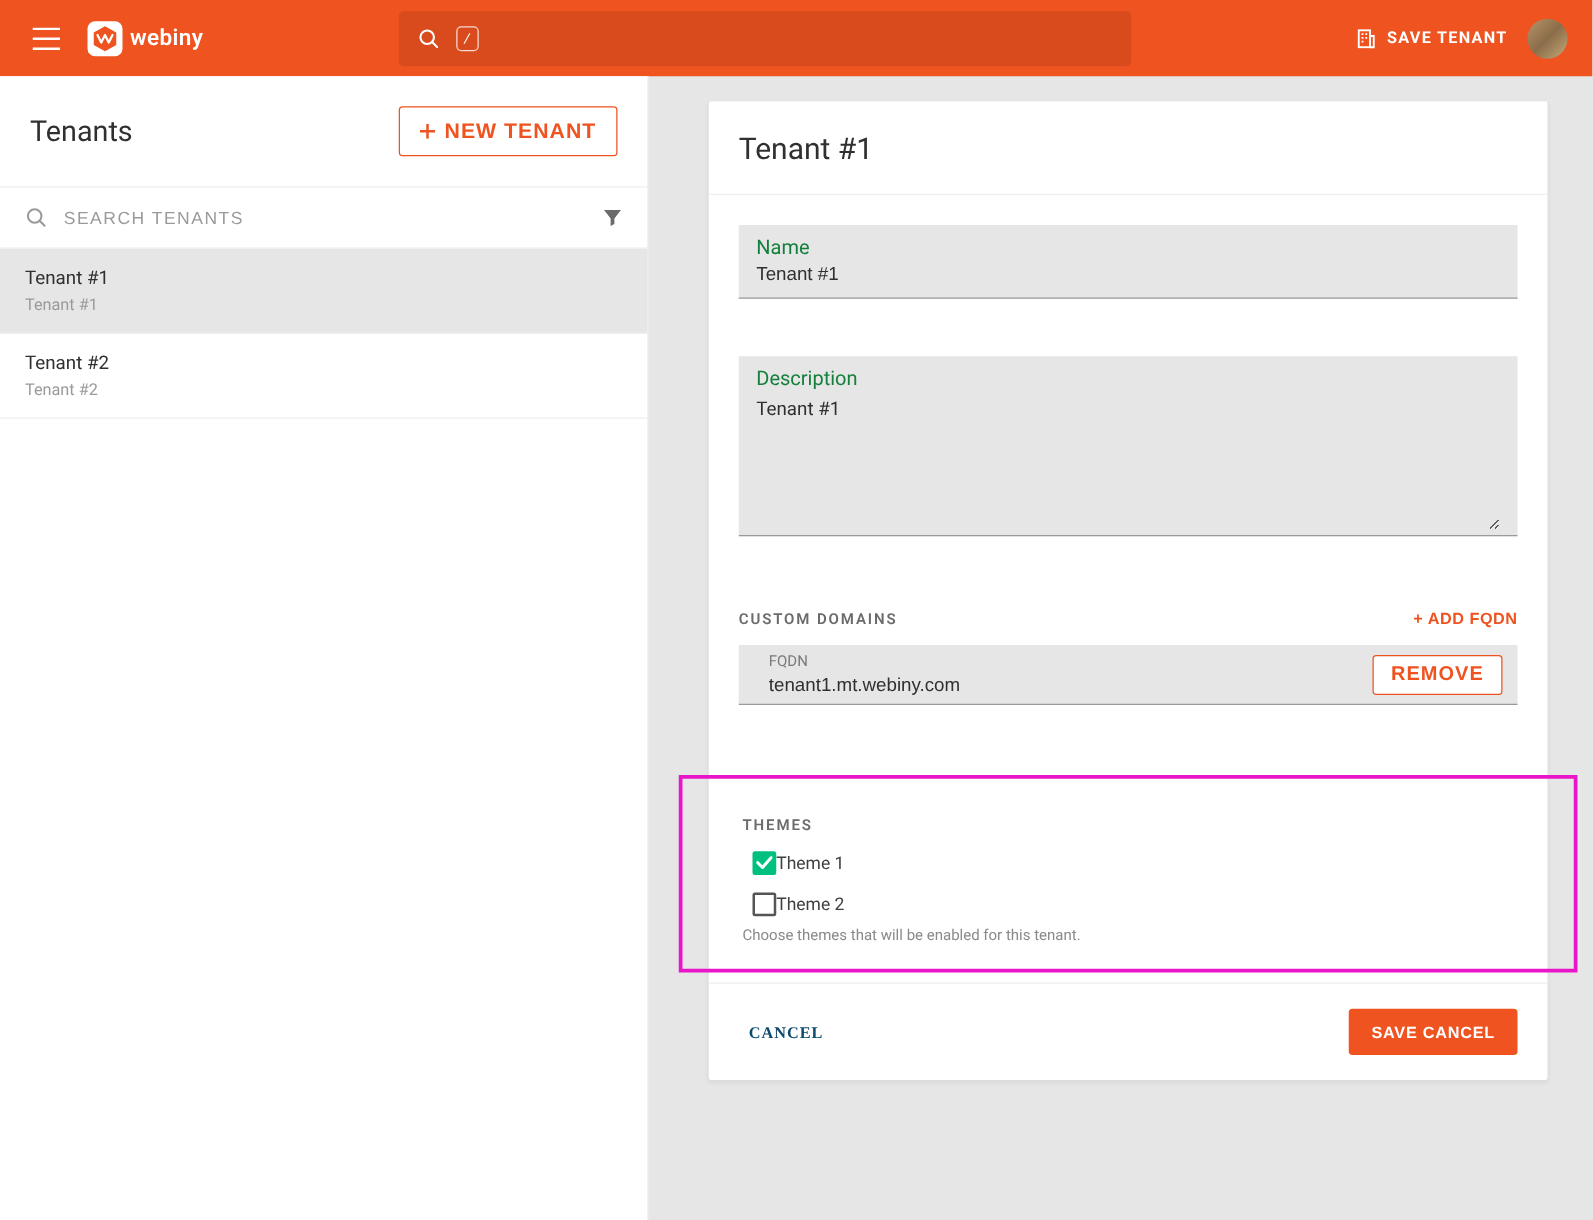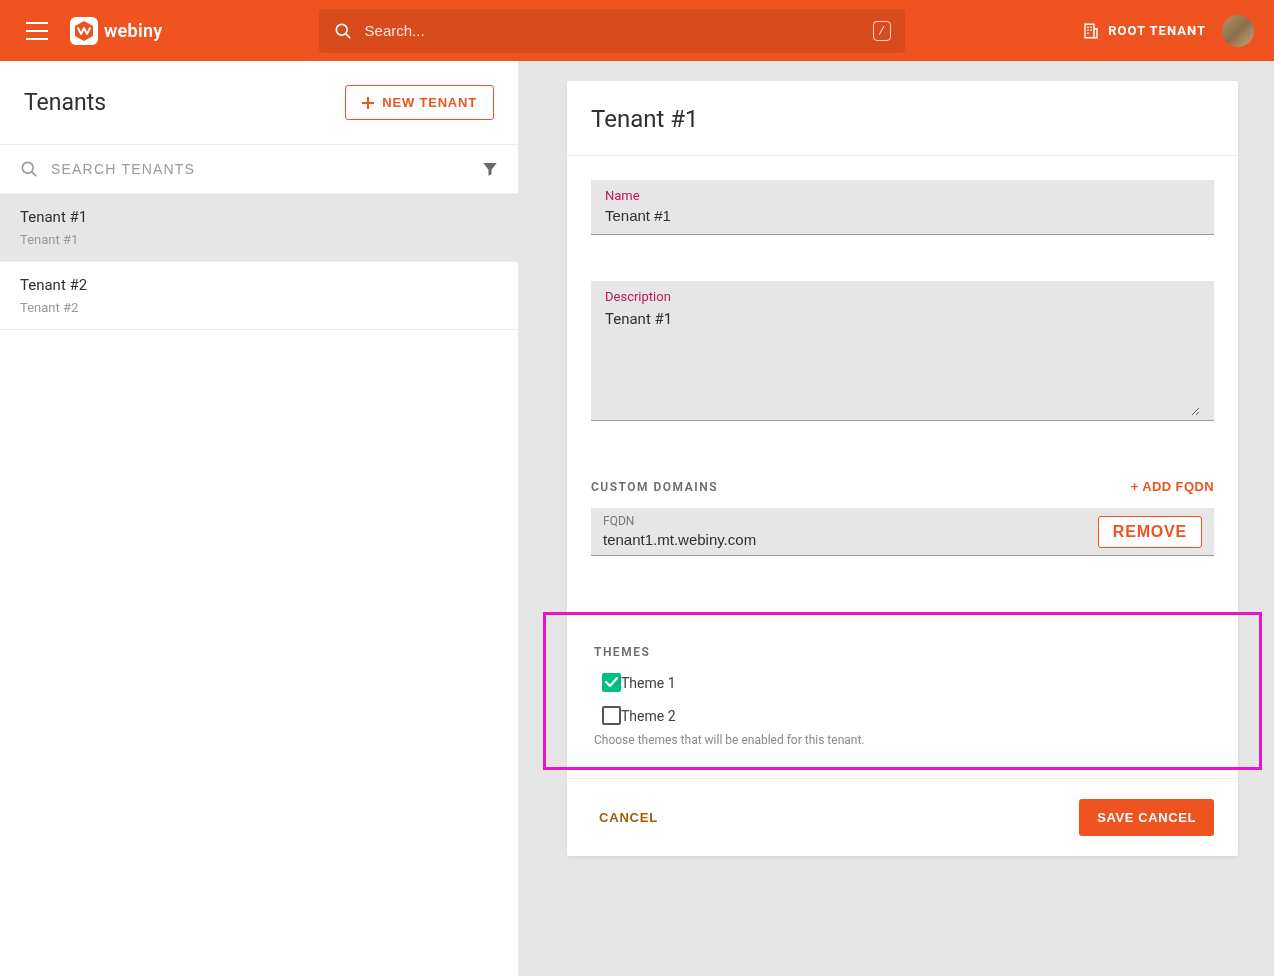--- a/index.html
+++ b/index.html
@@ -21,64 +21,64 @@
     .tenant-sel { display: flex; align-items: center; gap: 8px; font-weight: 700; letter-spacing: 1px; font-size: 13px; cursor: pointer; }
     .avatar { width: 32px; height: 32px; border-radius: 50%; background: linear-gradient(135deg,#b8956a,#8a6d4a,#c9a97a); overflow: hidden; }
     
     
     .layout { display: flex; }
     
     
     .sidebar { width: 519px; background: #fff; min-height: calc(100vh - 61px); border-right: 1px solid #e6e6e6; }
     .sidebar-head { display: flex; align-items: center; justify-content: space-between; padding: 24px 24px 24px 24px; }
     .sidebar-title { font-size: 23px; font-weight: 400; color: #303030; }
-    .btn-outline { border: 1px solid #ee5320; color: #ee5320; background: #fff; padding: 9px 16px; border-radius: 3px; font-size: 13px; font-weight: 600; letter-spacing: 0.8px; cursor: pointer; display: inline-flex; align-items: center; gap: 8px; }
+    .btn-outline { border: 1px solid #ee5320; color: #ee5320; background: #fff; padding: 9px 16px; border-radius: 3px; font-size: 17px; font-weight: 600; letter-spacing: 0.8px; cursor: pointer; display: inline-flex; align-items: center; gap: 8px; }
     .search-row { border-top: 1px solid #eee; border-bottom: 1px solid #eee; display: flex; align-items: center; padding: 14px 19px; gap: 12px; }
     .search-row input { flex: 1; border: none; outline: none; font-size: 14px; letter-spacing: 1.2px; color: #6b6b6b; }
     .search-row input::placeholder { color: #9a9a9a; }
     .tenant-item { padding: 14px 20px; border-bottom: 1px solid #eee; cursor: pointer; }
     .tenant-item.selected { background: #e6e6e6; }
     .tenant-item .ti-title { font-size: 15px; color: #303030; margin-bottom: 6px; }
     .tenant-item .ti-sub { font-size: 13px; color: #9a9a9a; }
     
     
     .content { flex: 1; padding: 20px 36px 40px 48px; }
     .card { background: #fff; border-radius: 2px; box-shadow: 0 2px 4px rgba(0,0,0,0.06); }
     .card-head { padding: 24px 24px 22px; border-bottom: 1px solid #eee; }
     .card-head h1 { font-size: 24px; font-weight: 400; color: #303030; }
     .card-body { padding: 24px 24px 8px; }
     
     .field { background: #e6e6e6; border-bottom: 1px solid #9a9a9a; padding: 8px 14px 8px; margin-bottom: 46px; }
     .field.tall { padding-bottom: 0; margin-bottom: 58px; }
-    .field .lbl { font-size: 13px; color: #be185d; margin-bottom: 2px; }
+    .field .lbl { font-size: 16px; color: #15803d; margin-bottom: 2px; }
     .field input { width: 100%; border: none; background: none; outline: none; font-size: 15px; color: #303030; padding: 2px 0; }
     .field textarea { width: 100%; border: none; background: none; outline: none; font-size: 15px; color: #303030; resize: vertical; height: 110px; font-family: inherit; padding: 4px 0; }
     
     .section-row { display: flex; align-items: center; justify-content: space-between; margin-bottom: 14px; }
     .section-label { font-size: 12px; font-weight: 600; letter-spacing: 1.5px; color: #6b6b6b; text-transform: uppercase; }
     .link-btn { color: #ee5320; background: none; border: none; font-size: 13px; font-weight: 600; letter-spacing: 0.4px; cursor: pointer; }
     
     .fqdn-row { display: flex; align-items: stretch; background: #e6e6e6; border-bottom: 1px solid #9a9a9a; padding: 6px 12px; gap: 12px; }
-    .fqdn-col { flex: 1; }
+    .fqdn-col { flex: 1; margin-left: 12px; }
     .fqdn-col .lbl { font-size: 12px; color: #7a7a7a; margin-bottom: 2px; }
     .fqdn-col input { width: 100%; border: none; background: none; outline: none; font-size: 15px; color: #303030; }
     .btn-outline-sm { border: 1px solid #ee5320; color: #ee5320; background: #fff; padding: 6px 14px; border-radius: 3px; font-size: 16px; font-weight: 600; letter-spacing: 0.8px; cursor: pointer; align-self: center; }
     .helper { font-size: 12px; color: #8a8a8a; margin-top: 8px; }
     
     .themes-box { border: 3px solid #e815c9; margin: 56px -48px 0 -48px; padding: 30px 48px 20px 48px; }
     .chk-row { display: flex; align-items: center; margin: 14px 0 0 8px; }
     .chk { width: 19px; height: 19px; border: 2px solid #555; border-radius: 2px; display: flex; align-items: center; justify-content: center; cursor: pointer; background: #fff; }
     .chk.checked { background: #00c07f; border-color: #00c07f; }
     .chk.checked svg { display: block; }
     .chk svg { display: none; }
     .chk-label { font-size: 14px; color: #404040; }
     .themes-helper { font-size: 12px; color: #8a8a8a; margin-top: 8px; }
     
     .card-foot { border-top: 1px solid #eee; padding: 20px 24px; display: flex; align-items: center; justify-content: space-between; }
-    .btn-text { color: #a16207; background: none; border: none; font-size: 13px; font-weight: 600; letter-spacing: 0.8px; cursor: pointer; padding: 8px 8px; }
+    .btn-text { color: #0c4a6e; background: none; border: none; font-size: 13px; font-weight: 600; letter-spacing: 0.8px; cursor: pointer; padding: 8px 8px; font-family: Liberation Serif, serif; }
     .btn-primary { background: #ee5320; color: #fff; border: none; border-radius: 3px; padding: 11px 18px; font-size: 13px; font-weight: 600; letter-spacing: 0.6px; cursor: pointer; }
   </style>
 </head>
 <body>
 
 <div class="header">
   <button class="menu-btn">
     <svg width="22" height="18" viewBox="0 0 22 18">
         <path d="M0 1h22M0 9h22M0 17h22" stroke="#fff" stroke-width="2"></path>
       </svg>
@@ -91,30 +91,29 @@
           <path d="M8 11l3 6 3-6 3 6 3-6" stroke="#fff" stroke-width="1.8" fill="none" stroke-linecap="round" stroke-linejoin="round"></path>
         </svg>
     </div>
     <span class="logo-text">webiny</span>
   </div>
   <div class="search-bar">
     <svg width="20" height="20" viewBox="0 0 24 24" fill="none">
         <circle cx="10.5" cy="10.5" r="6.5" stroke="#fff" stroke-width="2"></circle>
         <path d="M20 20l-4.3-4.3" stroke="#fff" stroke-width="2" stroke-linecap="round"></path>
       </svg>
-    <input type="text" placeholder="Search..." style="">
     <span class="kbd">/</span>
   </div>
   <div class="header-right">
     <div class="tenant-sel">
       <svg width="18" height="18" viewBox="0 0 24 24" fill="none">
           <rect x="4" y="3" width="12" height="18" stroke="#fff" stroke-width="2"></rect>
           <path d="M7 7h2M11 7h2M7 11h2M11 11h2M7 15h2M16 9h4v12h-4" stroke="#fff" stroke-width="2"></path>
         </svg>
-      <span>ROOT TENANT</span>
+      <span>SAVE TENANT</span>
     </div>
     <div class="avatar"></div>
   </div>
 </div>
 
 <div class="layout">
 
   <div class="sidebar">
     <div class="sidebar-head">
       <div class="sidebar-title">Tenants</div>

